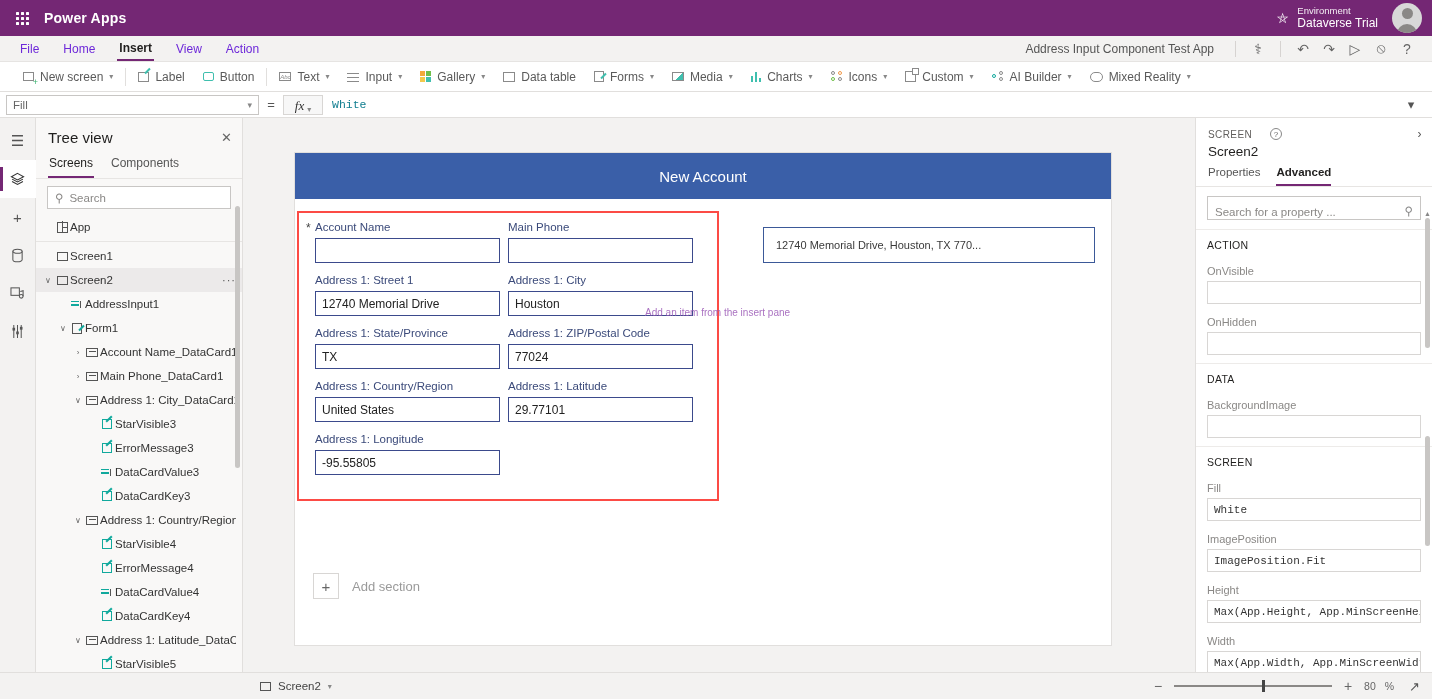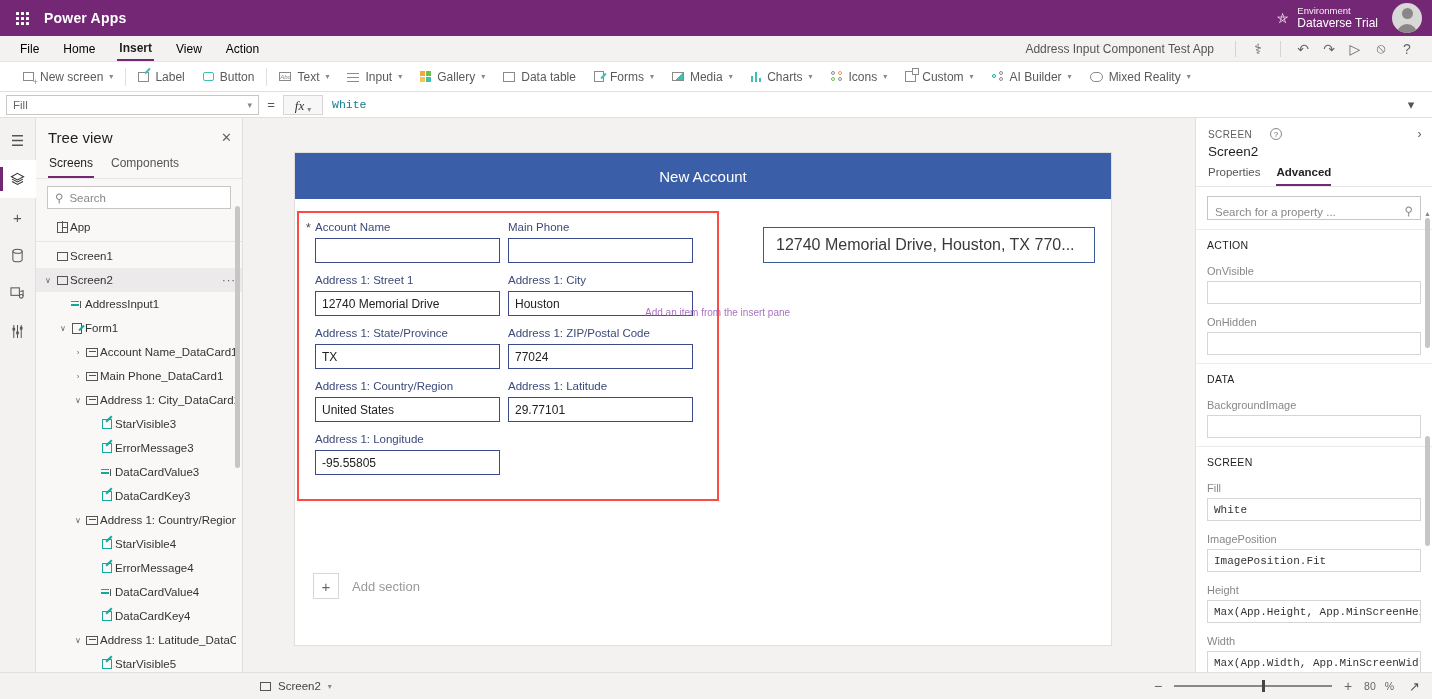--- a/index.html
+++ b/index.html
@@ -35,21 +35,21 @@
   }
   .avatar .head { position: absolute; top: 5px; width: 11px; height: 11px; border-radius: 50%; background: #8a8886; }
   .avatar .body { position: absolute; bottom: -4px; width: 20px; height: 13px; border-radius: 10px 10px 0 0; background: #8a8886; }
 
   
   .menubar {
     height: 26px; flex: 0 0 26px; background: #f3f2f1;
     display: flex; align-items: center; border-bottom: 1px solid #e6e4e2;
   }
   .menu-items { display: flex; align-items: center; height: 100%; padding-left: 18px; gap: 20px; }
-  .menu-item { font-size: 12px; color: #000000; cursor: pointer; height: 100%; display: flex; align-items: center; padding: 0 2px; }
+  .menu-item { font-size: 12px; color: #6d28d9; cursor: pointer; height: 100%; display: flex; align-items: center; padding: 0 2px; }
   .menu-item.active { color: #201f1e; font-weight: bold; border-bottom: 2px solid #742774; }
   .menubar-right { margin-left: auto; display: flex; align-items: center; height: 100%; padding-right: 12px; }
   .app-title { font-size: 12px; color: #555; padding-right: 12px; }
   .vdiv { width: 1px; height: 16px; background: #d6d3d1; margin: 0 9px; }
   .tb-icon {
     width: 26px; height: 22px; display: flex; align-items: center; justify-content: center;
     color: #666; font-size: 14px; cursor: pointer;
   }
 
   
@@ -200,21 +200,21 @@
   .fcell .finput {
     height: 25px; border: 1.3px solid #3b4a8c; background: #fff; display: flex; align-items: center;
     padding: 0 6px; font-size: 12px; color: #222; cursor: text;
   }
   .hint-text {
     position: absolute; left: 350px; top: 154px; color: #9b59b6; font-size: 10px; opacity: .85;
   }
   .addr-chip {
     position: absolute; left: 468px; top: 74px; width: 332px; height: 36px;
     border: 1.3px solid #3b5998; background: #fff;
-    display: flex; align-items: center; padding: 0 12px; font-size: 16px; color: #3a3a3a;
+    display: flex; align-items: center; padding: 0 12px; font-size: 11px; color: #3a3a3a;
   }
   .add-section {
     position: absolute; left: 18px; top: 420px; display: flex; align-items: center; gap: 13px;
   }
   .add-box {
     width: 26px; height: 26px; border: 1px solid #d8d6d4; display: flex; align-items: center;
     justify-content: center; color: #666; font-size: 15px; cursor: pointer;
   }
   .add-label { font-size: 13px; color: #9a9a9a; }
 

